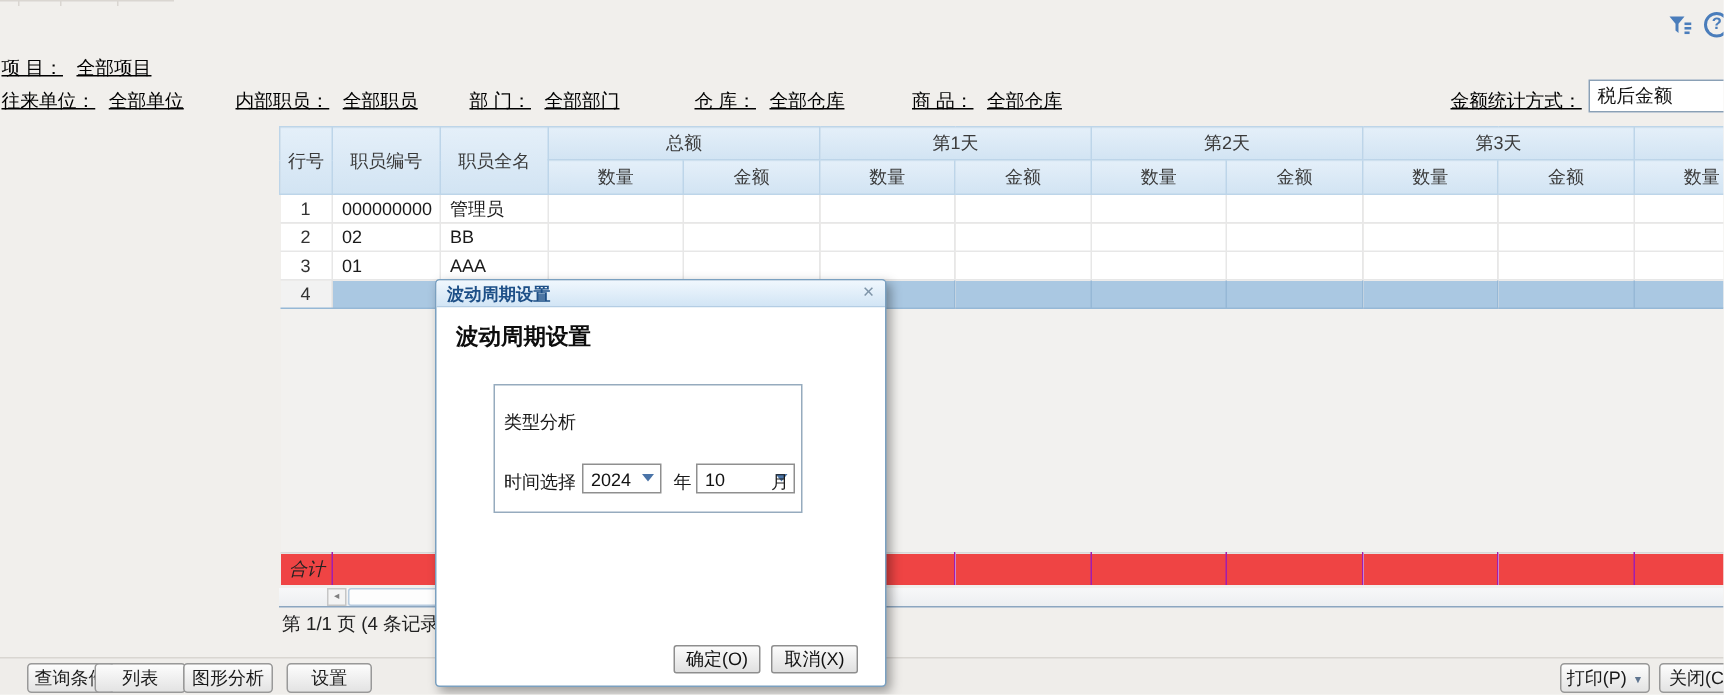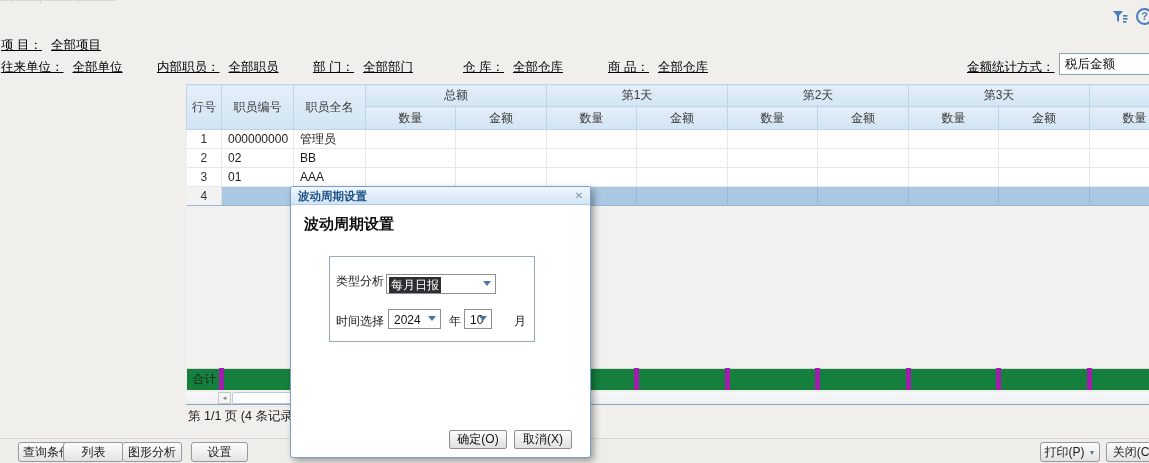--- a/index.html
+++ b/index.html
@@ -33,21 +33,21 @@
   .grid th { font-weight:normal; font-size:12px; color:#3a3a3a; text-align:center;
              background:linear-gradient(#e4eff9,#d2e4f3); border:1px solid #bdd5e9; }
   .grid tr.hrow1 { height:22px; } .grid tr.hrow2 { height:23px; }
   .grid tbody tr { height:19px; }
   .grid td { font-size:12px; color:#1a1a1a; background:#fff; border-right:1px solid #e7e7e7; border-bottom:1px solid #e7e7e7; padding:0 6px; overflow:hidden; white-space:nowrap; }
   .grid td.rowno { text-align:center; color:#333; padding:0 2px; }
   .grid tr.selected td { background:#aac8e2; border-right-color:#96b8d6; border-bottom-color:#96b8d6; }
   .grid tr.selected td.rowno { background:#f2f2f2; border-right-color:#e0e0e0; }
   .grid tr.filler td { height:163px; background:#f2f1ef; border:none; }
   .grid tr.total { height:21px; }
-  .grid tr.total td { background:#15803d; border-top:1px solid #d8d8d8; border-right:5px solid #a21caf; border-bottom:none; color:#222; }
+  .grid tr.total td { background:#ef4444; border-top:1px solid #d8d8d8; border-right:1px solid #a21caf; border-bottom:none; color:#222;font-style:italic; }
 
   .hscroll { position:absolute; left:186px; top:392px; width:963px; height:13px; background:linear-gradient(#f7f8f9,#eceef0); }
   .hscroll .larrow { position:absolute; left:32px; top:0; width:13px; height:12px; background:#f4f4f4; border:1px solid #c6c6c6; color:#808080; font-size:7px; text-align:center; line-height:10px; }
   .hscroll .thumb { position:absolute; left:46px; top:0; width:62px; height:12px; background:#fdfdfd; border:1px solid #b7cbdf; border-radius:2px; }
   .grid-bottom { position:absolute; left:186px; top:404px; width:963px; height:1px; background:#8ca6c0; }
 
   .pager { position:absolute; left:188px; top:408px; font-size:12.5px; color:#222; white-space:nowrap; }
 
   
   .footer { position:absolute; left:0; top:438px; width:1149px; height:25px; background:#efedea; border-top:1px solid #d9d6d1; }
@@ -252,32 +252,28 @@
 
   <div class="dialog">
     <div class="dlg-titlebar">
       <span class="dlg-title">波动周期设置</span>
       <span class="dlg-close">✕</span>
     </div>
     <div class="dlg-heading">波动周期设置</div>
     <div class="dlg-group"></div>
 
     <span class="dlg-lab" style="left:45px; top:86px">类型分析</span>
-    <div class="combo" style="left:95px; top:87px; width:110px">
-      <span class="sel">每月日报</span>
-      <span class="arr"></span>
-    </div>
 
     <span class="dlg-lab" style="left:45px; top:126px">时间选择</span>
     <div class="combo" style="left:97px; top:122px; width:53px">
       <span class="val">2024</span>
       <span class="arr"></span>
     </div>
     <span class="dlg-lab" style="left:158px; top:126px">年</span>
-    <div class="combo" style="left:173px; top:122px; width:28px">
+    <div class="combo" style="left:173px; top:122px; width:66px">
       <span class="val">10</span>
       <span class="arr"></span>
     </div>
     <span class="dlg-lab" style="left:223px; top:126px">月</span>
 
     <div class="dlg-btn" style="left:158px">确定(O)</div>
     <div class="dlg-btn" style="left:223px">取消(X)</div>
   </div>
 
 </div>

